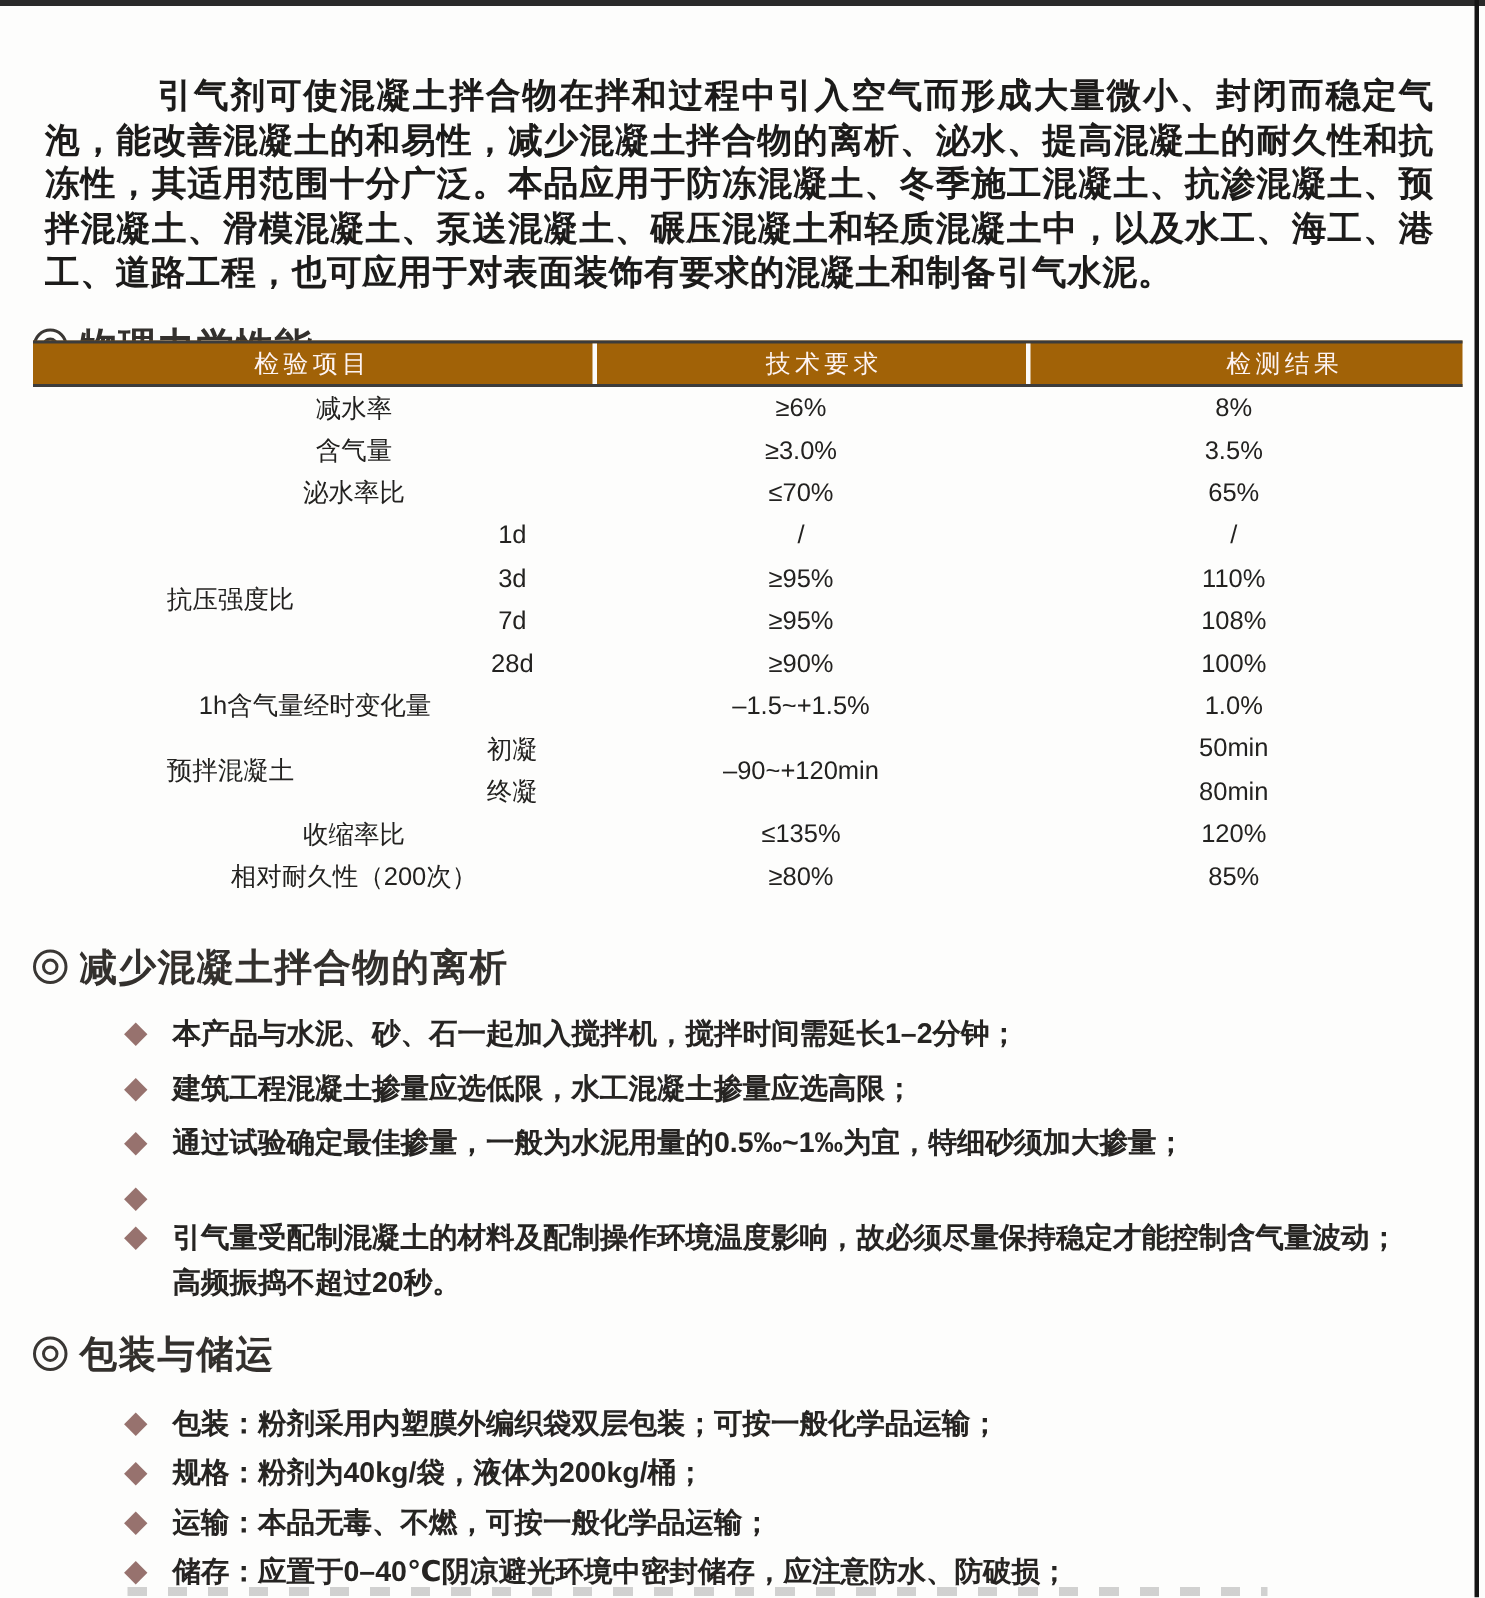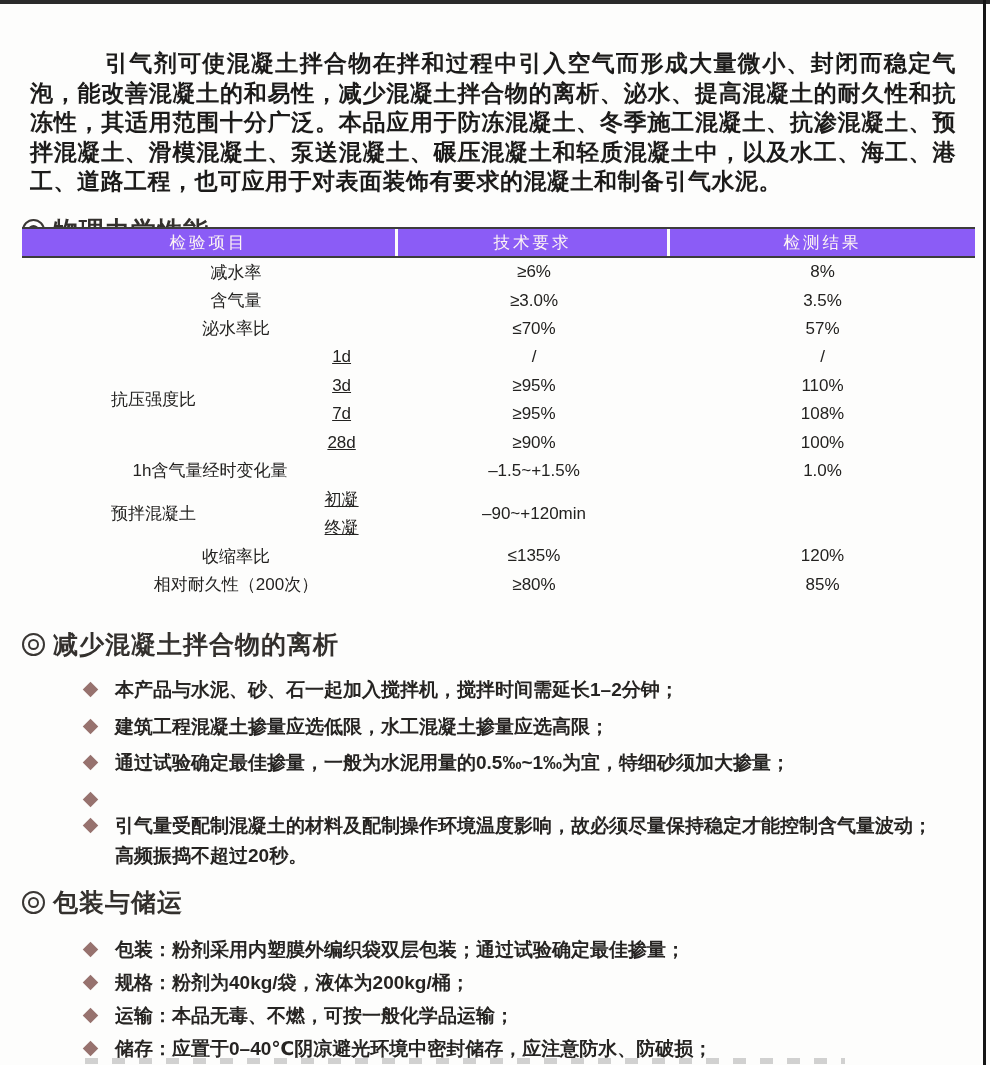--- a/index.html
+++ b/index.html
@@ -27,34 +27,34 @@
   .ring-icon{
     width:19px;height:19px;border:2.5px solid #3a3734;border-radius:50%;
     display:inline-flex;align-items:center;justify-content:center;flex:0 0 auto;
   }
   .ring-icon::before{content:"";width:7px;height:7px;border:2px solid #3a3734;border-radius:50%;}
 
   
   .ptable{position:absolute;top:227px;left:22px;width:953px;font-size:17px;color:#232220;}
   .thead{
     display:grid;grid-template-columns:376px 272px 305px;
-    background:#8b5cf6;border-top:2px solid #3c3c3c;border-bottom:2px solid #3c3c3c;
+    background:#a16207;border-top:2px solid #3c3c3c;border-bottom:2px solid #3c3c3c;gap:17px;
   }
   .th{
     height:27px;display:flex;align-items:center;justify-content:center;
     color:#fdf4f4;font-size:16.5px;letter-spacing:3px;
   }
   .th.sep{border-right:3px solid #fbfbfb;}
   .trow{display:grid;grid-template-columns:376px 272px 305px;}
   .td{height:28.4px;display:flex;align-items:center;justify-content:center;text-align:right;}
   .td.item{padding-left:52px;box-sizing:border-box;}
   .split{display:flex;}
   .split .glabel{width:70%;display:flex;align-items:center;justify-content:center;}
   .split .subcol{width:30%;display:flex;flex-direction:column;}
-  .split .subcol div{height:28.4px;display:flex;align-items:center;justify-content:center;text-decoration:underline;}
+  .split .subcol div{height:28.4px;display:flex;align-items:center;justify-content:center;}
   .stack{display:flex;flex-direction:column;}
   .stack div{height:28.4px;display:flex;align-items:center;justify-content:center;}
 
   
   .bullets{position:absolute;left:85px;margin:0;padding:0;list-style:none;}
   .bullets li{display:flex;margin:0 0 6.5px 0;font-size:19px;line-height:30px;font-weight:700;color:#262422;}
   .pack li{margin-bottom:3px;}
   .diamond-icon{
     flex:0 0 auto;width:11px;height:11px;background:#97726e;
     transform:rotate(45deg);margin:9px 19px 0 0;
@@ -93,21 +93,21 @@
     <div class="td">8%</div>
   </div>
   <div class="trow">
     <div class="td item">含气量</div>
     <div class="td">≥3.0%</div>
     <div class="td">3.5%</div>
   </div>
   <div class="trow">
     <div class="td item">泌水率比</div>
     <div class="td">≤70%</div>
-    <div class="td">57%</div>
+    <div class="td">65%</div>
   </div>
 
   <div class="trow">
     <div class="split">
       <div class="glabel">抗压强度比</div>
       <div class="subcol">
         <div>1d</div>
         <div>3d</div>
         <div>7d</div>
         <div>28d</div>
@@ -135,20 +135,24 @@
 
   <div class="trow">
     <div class="split">
       <div class="glabel">预拌混凝土</div>
       <div class="subcol">
         <div>初凝</div>
         <div>终凝</div>
       </div>
     </div>
     <div class="td" style="height:56.8px;">–90~+120min</div>
+    <div class="stack">
+      <div>50min</div>
+      <div>80min</div>
+    </div>
   </div>
 
   <div class="trow">
     <div class="td item">收缩率比</div>
     <div class="td">≤135%</div>
     <div class="td">120%</div>
   </div>
   <div class="trow">
     <div class="td item">相对耐久性（200次）</div>
     <div class="td">≥80%</div>
@@ -187,21 +191,21 @@
 </ul>
 
 <div class="section-heading" style="top:886px;">
   <span class="ring-icon"></span>
   <span>包装与储运</span>
 </div>
 
 <ul class="bullets pack" style="top:935px;width:880px;">
   <li>
     <span class="diamond-icon"></span>
-    <span>包装：粉剂采用内塑膜外编织袋双层包装；通过试验确定最佳掺量；</span>
+    <span>包装：粉剂采用内塑膜外编织袋双层包装；可按一般化学品运输；</span>
   </li>
   <li>
     <span class="diamond-icon"></span>
     <span>规格：粉剂为40kg/袋，液体为200kg/桶；</span>
   </li>
   <li>
     <span class="diamond-icon"></span>
     <span>运输：本品无毒、不燃，可按一般化学品运输；</span>
   </li>
   <li>

